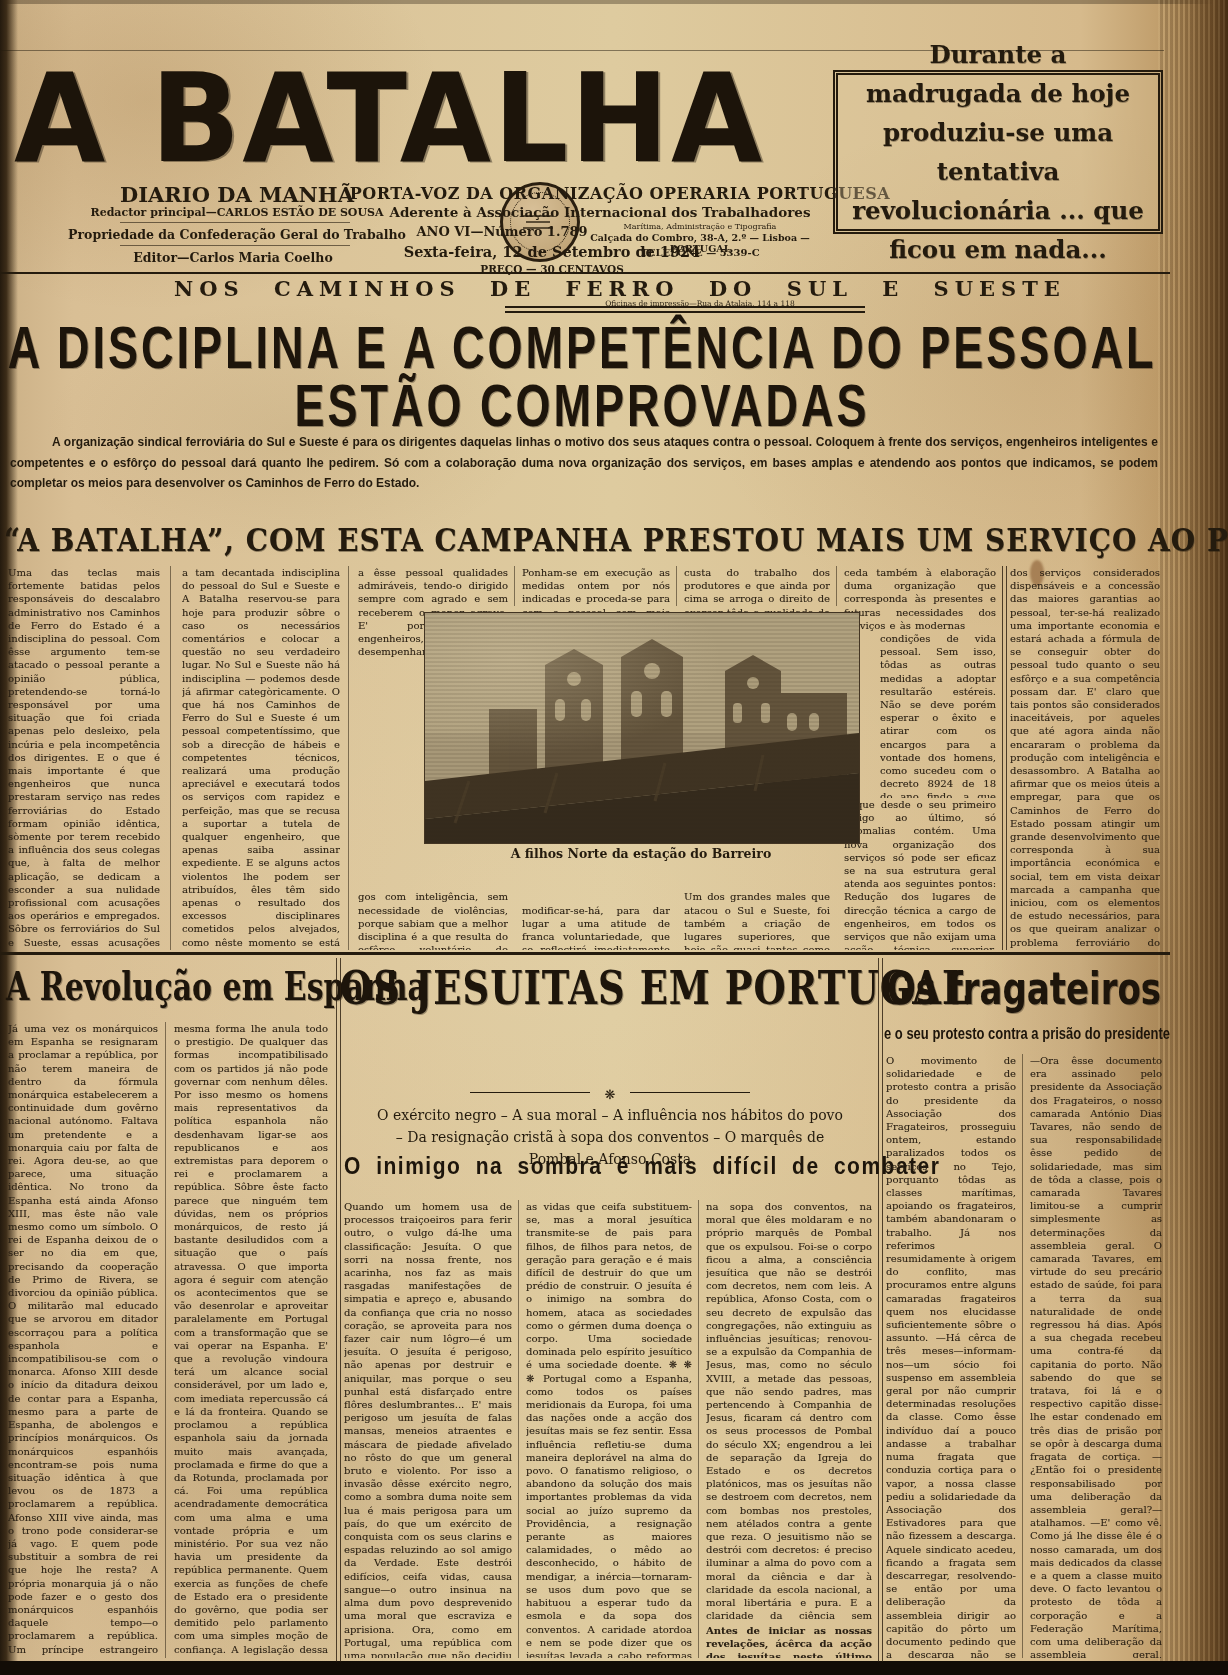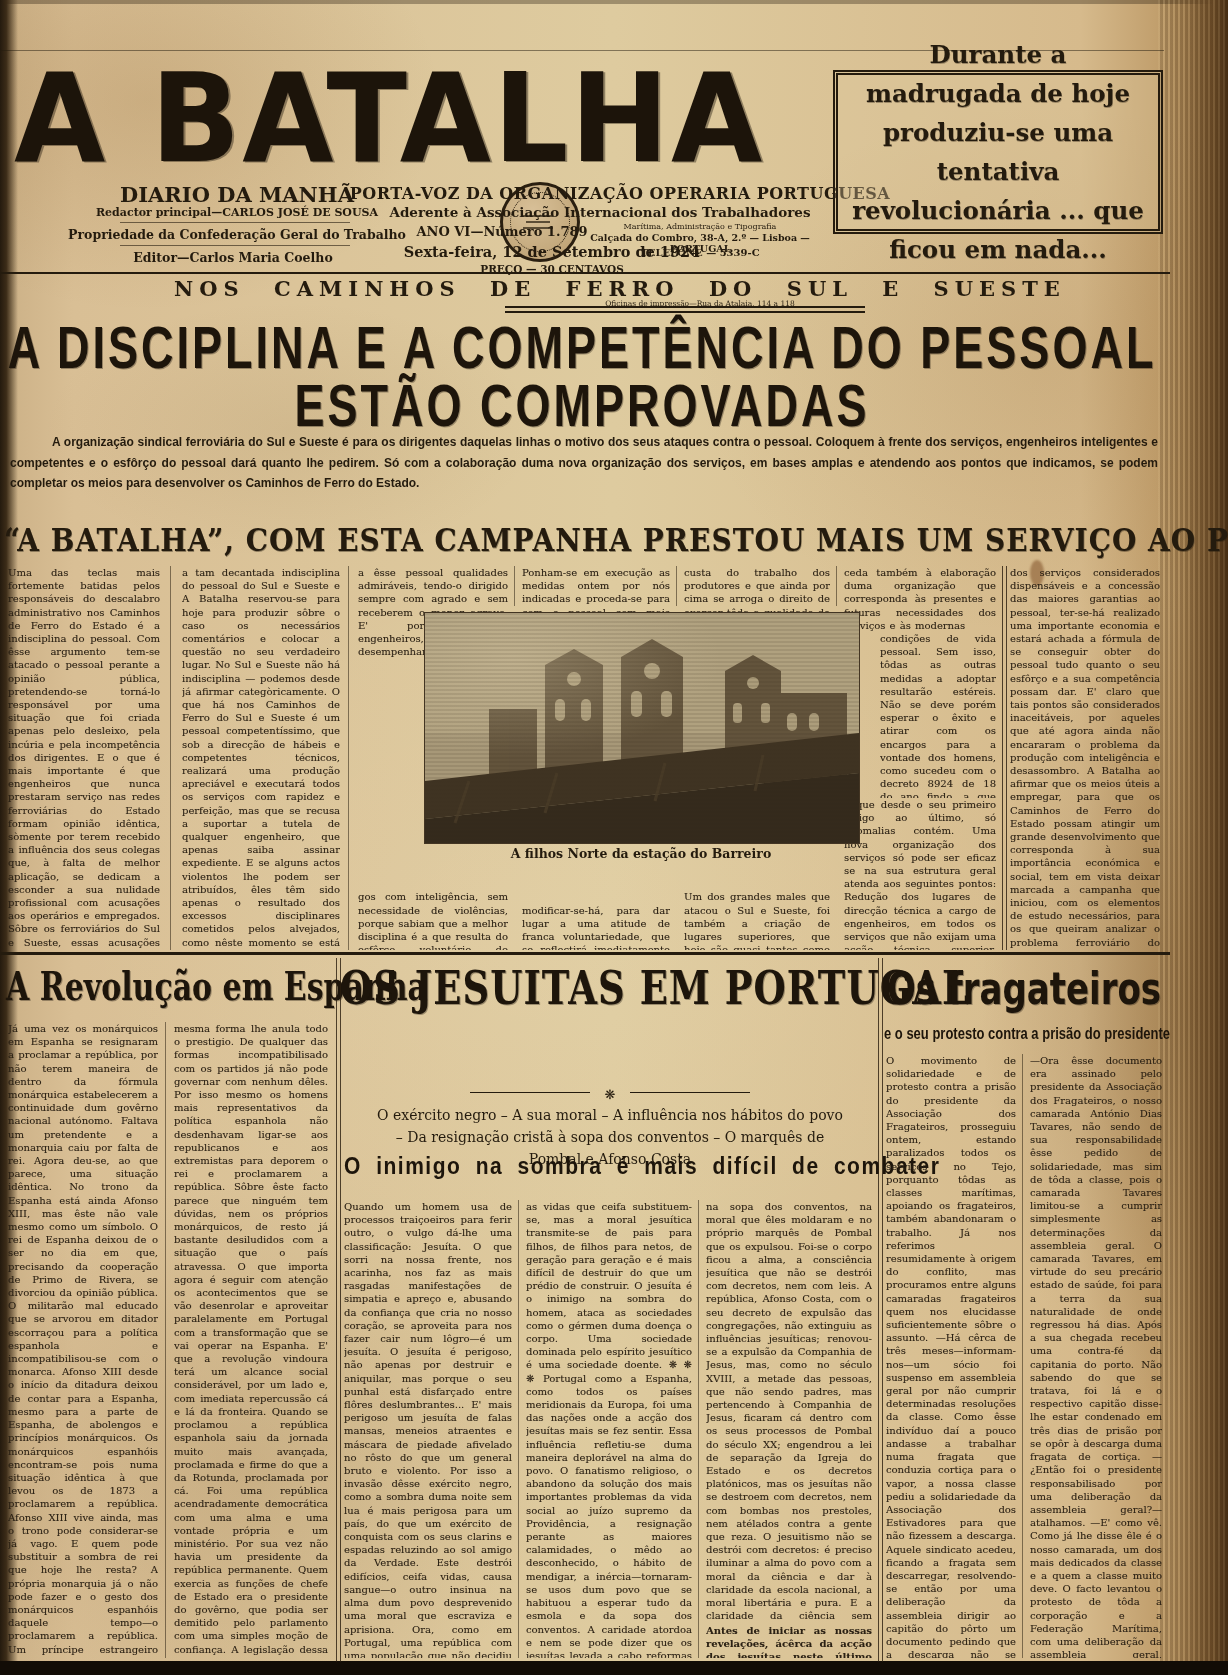--- a/index.html
+++ b/index.html
@@ -109,21 +109,21 @@
   <div class="edge-left"></div>
   <div class="edge-right"></div>
   <div class="edge-bottom"></div>
   <div class="stain" style="left:1030px;top:560px;width:14px;height:26px;background:rgba(110,60,20,.45);filter:blur(1px);"></div>
   <div class="stain" style="left:40px;top:300px;width:500px;height:260px;background:radial-gradient(rgba(120,90,45,.10),rgba(0,0,0,0) 70%);"></div>
 
   <div class="hrule" style="left:0;top:50px;width:1164px;height:1px;opacity:.5;"></div>
   <div class="logo">A BATALHA</div>
 
   <div class="mast-small" style="left:22px;top:182px;width:430px;font-weight:bold;font-size:21px;">DIARIO DA MANHÃ</div>
-  <div class="mast-small" style="left:22px;top:206px;width:430px;font-weight:bold;font-size:11px;">Redactor principal—CARLOS JOSÉ DE SOUSA</div>
+  <div class="mast-small" style="left:22px;top:206px;width:430px;font-weight:bold;font-size:11px;">Redactor principal—CARLOS ESTÃO DE SOUSA</div>
   <div class="hrule" style="left:120px;top:222px;width:230px;height:1px;opacity:.6;"></div>
   <div class="mast-small" style="left:22px;top:227px;width:430px;font-weight:bold;font-size:12.5px;">Propriedade da Confederação Geral do Trabalho</div>
   <div class="hrule" style="left:120px;top:245px;width:230px;height:1px;opacity:.6;"></div>
   <div class="mast-small" style="left:18px;top:250px;width:430px;font-weight:bold;font-size:12.5px;">Editor—Carlos Maria Coelho</div>
 
   <div class="seal">
     <div class="inner"></div>
     <div class="bar" style="top:30px;"></div>
     <div class="bar" style="top:36px;width:24px;left:23px;"></div>
     <div class="bar" style="top:42px;"></div>

